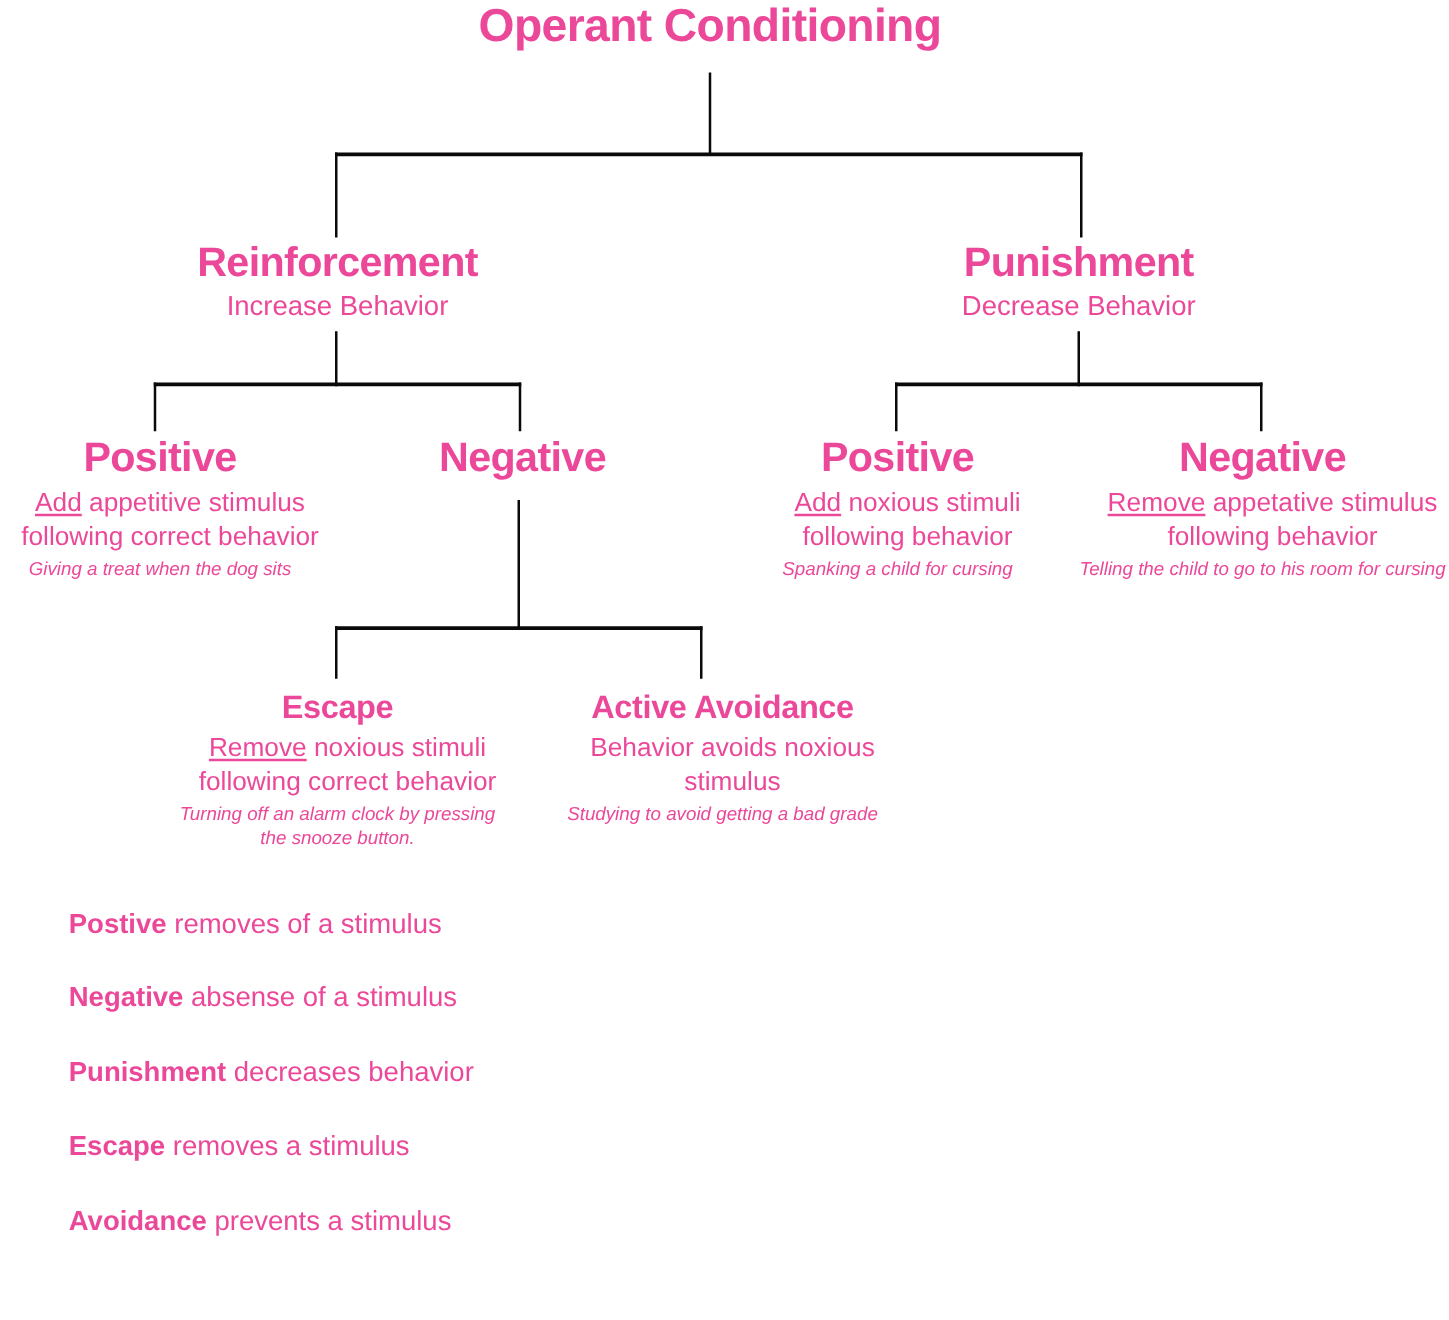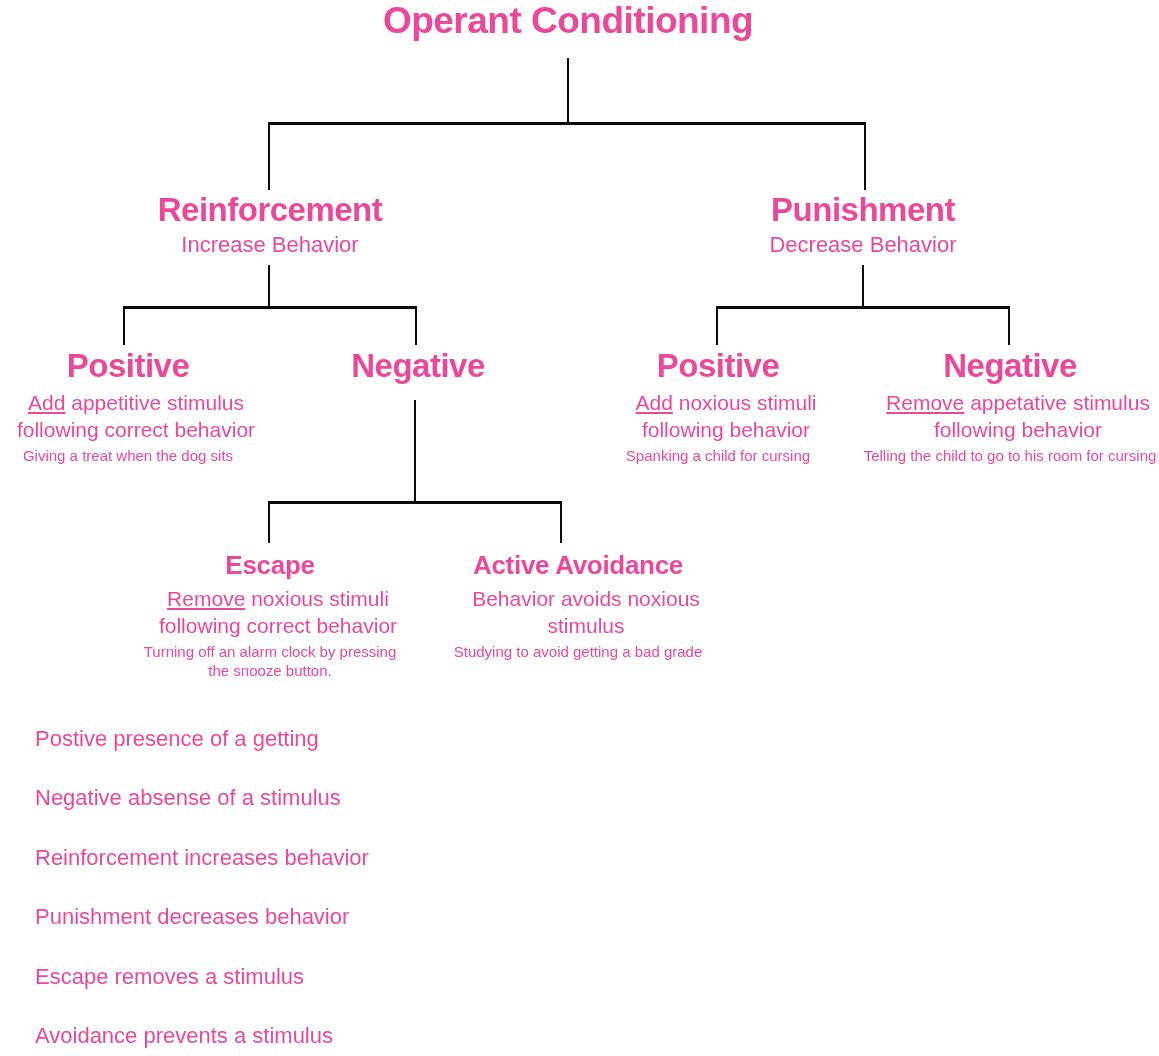--- a/index.html
+++ b/index.html
@@ -19,31 +19,31 @@
     left: 168px; top: 0px; width: 800px;
     text-align: center;
     font-size: 37px; font-weight: bold;
     letter-spacing: -0.5px;
   }
   .heading-xl { font-size: 33px; font-weight: bold; line-height: 1.15; letter-spacing: -0.5px; }
   .heading-md { font-size: 26px; font-weight: bold; line-height: 1.15; letter-spacing: -0.3px; }
   .subheading { font-size: 22px; line-height: 1.2; margin-top: 3px; }
   .desc { font-size: 21px; line-height: 1.28; margin-top: 5px; }
   .desc-line { white-space: nowrap; padding-left: 16px; }
-  .example { font-size: 15px; line-height: 1.3; margin-top: 2px; white-space: nowrap; }
+  .example { font-size: 15px; font-style: italic; line-height: 1.3; margin-top: 2px; white-space: nowrap; }
   .example.wrap { white-space: normal; max-width: 272px; margin-left: auto; margin-right: auto; }
   .u { text-decoration: underline; }
   .glossary {
     position: absolute;
     left: 35px; top: 726px;
     display: flex; flex-direction: column; gap: 33px;
     font-size: 22px; line-height: 1.2;
     text-align: left;
   }
-  .g-term { font-weight: normal; }
+  .g-term { font-weight: bold; margin-left: 20px; }
 </style>
 </head>
 <body>
 
 <div class="canvas">
 
   <div class="title">Operant Conditioning</div>
 
   <div class="line" style="left:567px; top:58px; width:2px; height:66px;"></div>
   <div class="line" style="left:268px; top:122px; width:598px; height:3px;"></div>
@@ -118,21 +118,20 @@
   <div class="node" style="left:428px; top:551px; width:300px;">
     <div class="heading-md">Active Avoidance</div>
     <div class="desc">
       <div class="desc-line"><span class="u"></span><span>Behavior avoids noxious</span></div>
       <div class="desc-line">stimulus</div>
     </div>
     <div class="example">Studying to avoid getting a bad grade</div>
   </div>
 
   <div class="glossary">
-    <div><span class="g-term">Postive</span> <span class="g-def">presence of a getting</span></div>
+    <div><span class="g-term">Postive</span> <span class="g-def">removes of a stimulus</span></div>
     <div><span class="g-term">Negative</span> <span class="g-def">absense of a stimulus</span></div>
-    <div><span class="g-term">Reinforcement</span> <span class="g-def">increases behavior</span></div>
     <div><span class="g-term">Punishment</span> <span class="g-def">decreases behavior</span></div>
     <div><span class="g-term">Escape</span> <span class="g-def">removes a stimulus</span></div>
     <div><span class="g-term">Avoidance</span> <span class="g-def">prevents a stimulus</span></div>
   </div>
 
 </div>
 
 </body></html>

